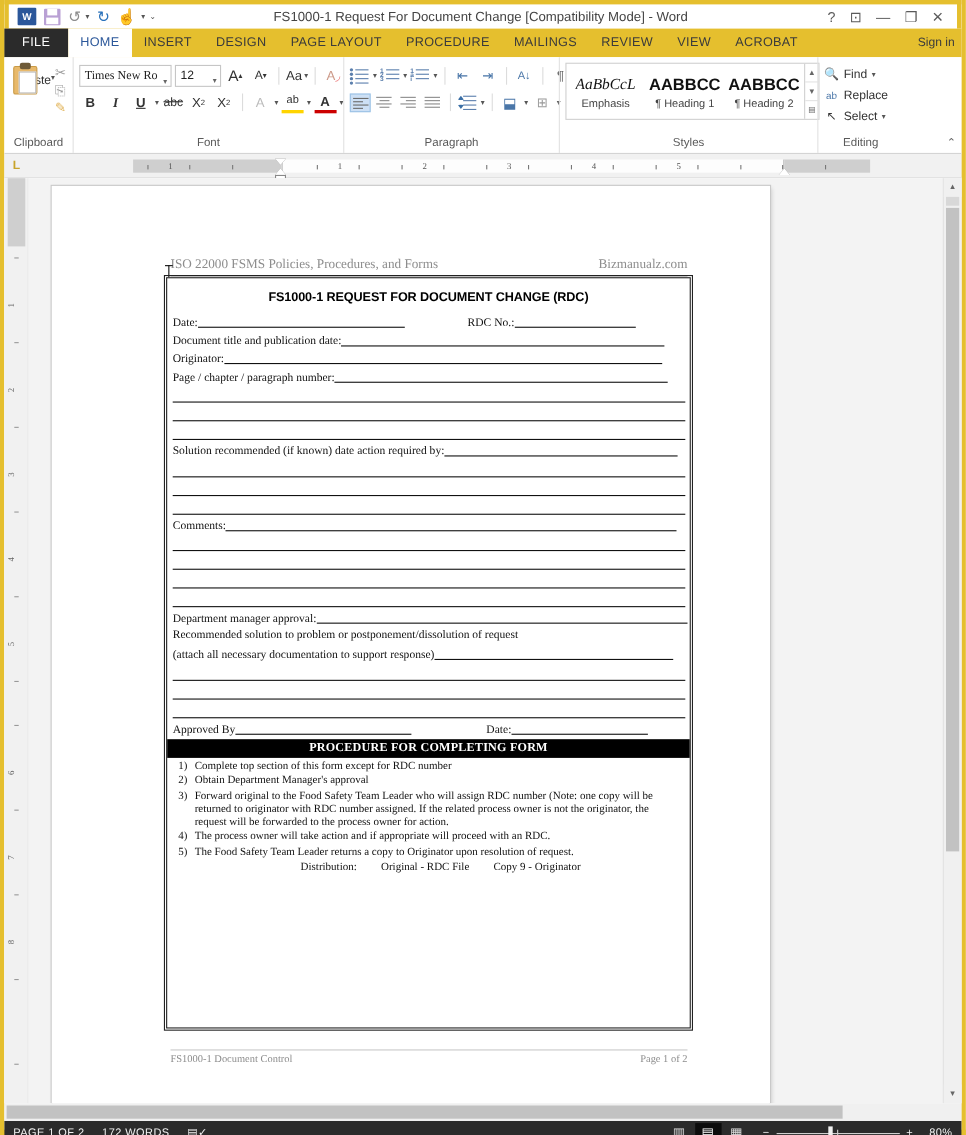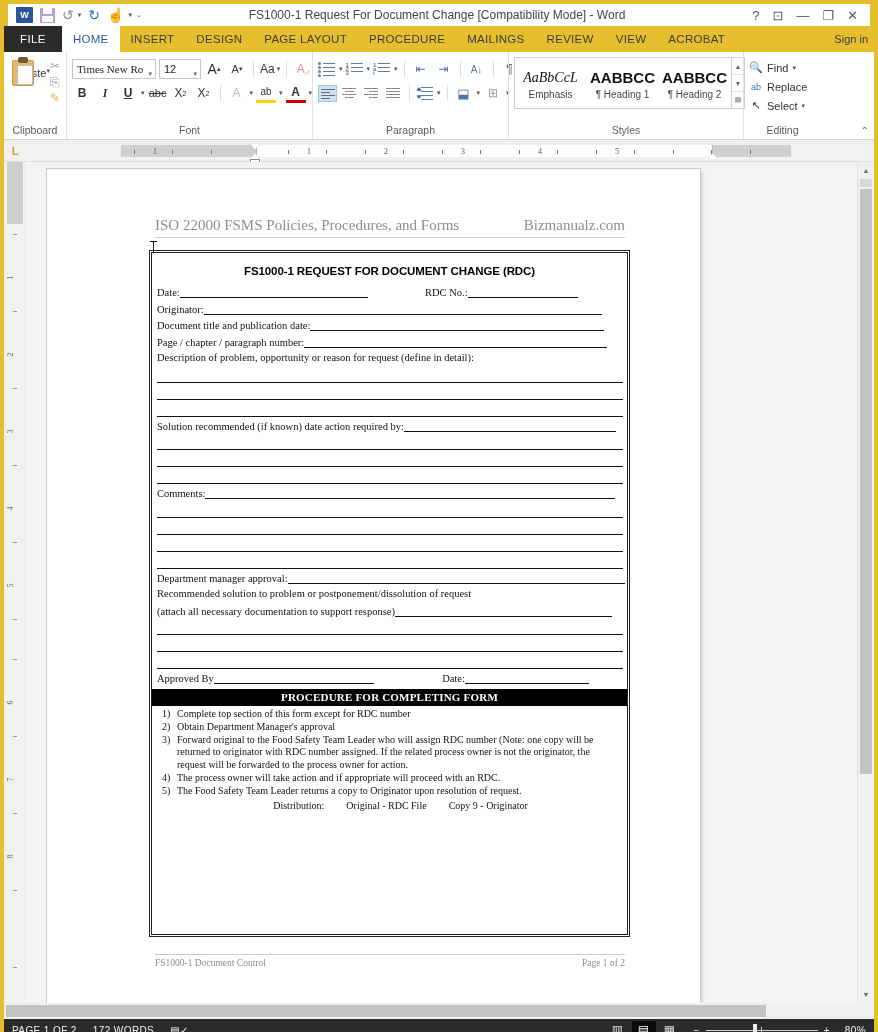--- a/index.html
+++ b/index.html
@@ -144,23 +144,23 @@
   .vband { position:absolute; left:3px; width:16px; background:#cfcfcf;}
   .vmark { position:absolute; left:4px; font-size:8px; color:#666;
            transform:rotate(-90deg); font-family:"Liberation Serif",serif; }
   .vtick { position:absolute; left:9px; width:4px; height:1px; background:#999;}
   .canvas { flex:1; background:#f3f3f3; position:relative; overflow:hidden; }
   .page {
     position:absolute; left:21px; top:7px; width:653px; height:880px;
     background:#fff; box-shadow:0 0 0 1px #c9c9c9, 2px 2px 4px rgba(0,0,0,.16);
   }
   .doc-head {
-    position:absolute; left:108px; top:48px; width:470px;
+    position:absolute; left:108px; top:64px; width:470px;
     display:flex; justify-content:space-between;
-    font-family:"Liberation Serif", serif; font-size:15px; color:#8d8d8d;
+    font-family:"Liberation Serif", serif; font-size:12px; color:#8d8d8d;
     padding-bottom:3px; border-bottom:1px solid #c9c9c9;
   }
   
   .formbox {
     position:absolute; left:104px; top:83px; width:477px; height:683px;
     border:1px solid #222; outline:1px solid #222; outline-offset:1px;
     background:#fff;
   }
   .caret { position:absolute; left:106px; top:72px; width:1px; height:16px; background:#111;}
   .caret:before{content:"";position:absolute;left:-3px;top:0;width:7px;height:1px;background:#111;}
@@ -523,34 +523,31 @@
 
             <div class="form-title">FS1000-1   REQUEST FOR DOCUMENT CHANGE (RDC)</div>
 
             <div class="fline">
               <span>Date:</span><span class="ul" style="width:188px;"></span>
               <span style="display:inline-block;width:52px;"></span>
               <span>RDC No.:</span><span class="ul" style="width:110px;"></span>
             </div>
 
             <div class="fline">
+              <span>Document title and publication date:</span><span class="ul" style="width:294px;"></span>
+            </div>
+
+            <div class="fline">
               <span>Originator:</span><span class="ul" style="width:398px;"></span>
             </div>
 
             <div class="fline">
-              <span>Document title and publication date:</span><span class="ul" style="width:294px;"></span>
-            </div>
-
-            <div class="fline">
               <span>Page / chapter / paragraph number:</span><span class="ul" style="width:303px;"></span>
             </div>
 
-            <div class="fline">
-              <span>Description of problem, opportunity or reason for request (define in detail):</span>
-            </div>
 
             <div style="position:relative;height:51px;">
               <div class="blankline" style="top:13px;"></div>
               <div class="blankline" style="top:30px;"></div>
               <div class="blankline" style="top:47px;"></div>
             </div>
 
             <div class="fline">
               <span>Solution recommended (if known) date action required by:</span><span class="ul" style="width:212px;"></span>
             </div>

